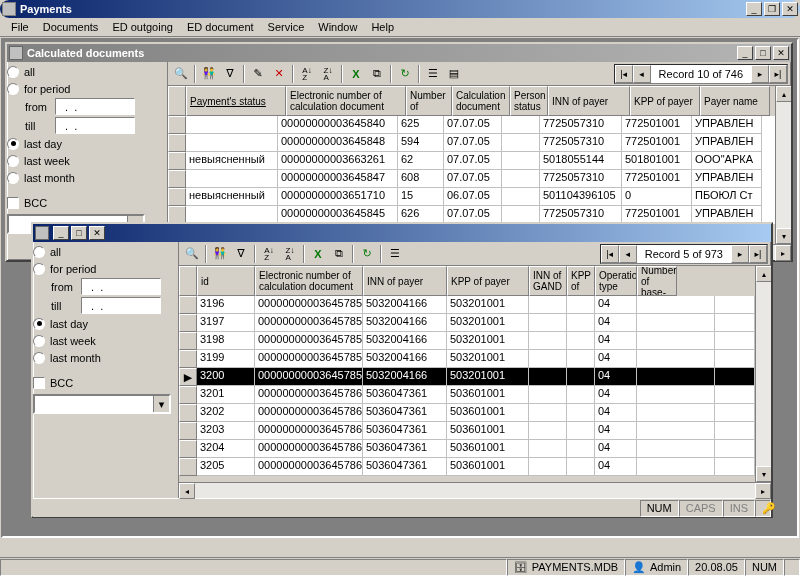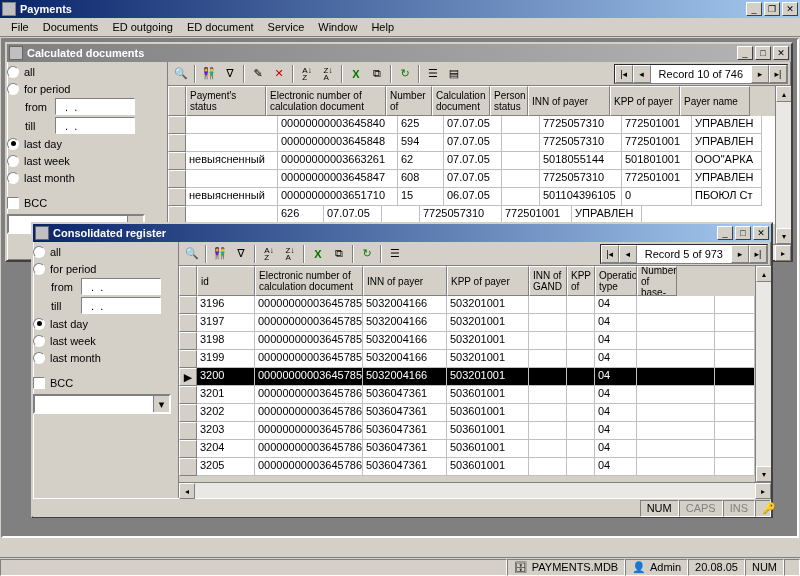--- a/index.html
+++ b/index.html
@@ -1,17 +1,17 @@
 <!DOCTYPE html>
 <html><head>
 <meta charset="utf-8">
 <style>
   * { box-sizing: border-box; font-family: Tahoma, Arial, sans-serif; font-size: 11px; }
   body { margin: 0; background: #d4d0c8; overflow: hidden; }
-  .titlebar { background: linear-gradient(to right, #0a246a, #a6caf0); color: #fff; height: 18px; display: flex; align-items: center; padding: 0 2px; }
+  .titlebar { background: linear-gradient(to right, #0a246a, #a6caf0); color: #fff; height: 18px; display: flex; align-items: center; padding: 0 2px; border-radius: 9px; }
   .titlebar .icon { width: 14px; height: 14px; background: #c0c0c0; margin-right: 4px; border: 1px solid #808080; }
   .titlebar .title { flex: 1; font-weight: bold; }
   .winbtns { display: flex; gap: 2px; }
   .winbtn { width: 16px; height: 14px; background: #d4d0c8; border: 1px solid; border-color: #fff #404040 #404040 #fff; font-size: 9px; display: flex; align-items: center; justify-content: center; cursor: pointer; color: #000; }
   .menubar { background: #d4d0c8; height: 19px; display: flex; align-items: center; padding: 0 4px; border-bottom: 1px solid #808080; }
   .menuitem { padding: 2px 7px; cursor: pointer; }
   .mdi { position: relative; background: #808080; height: 500px; border: 2px solid; border-color: #808080 #fff #fff #808080; margin: 1px; }
   .child { position: absolute; background: #d4d0c8; border: 2px solid; border-color: #d4d0c8 #404040 #404040 #d4d0c8; box-shadow: inset 1px 1px 0 #fff, inset -1px -1px 0 #808080; }
   .child-title { background: linear-gradient(to right, #0a246a, #a6caf0); color: #fff; height: 18px; display: flex; align-items: center; padding: 0 2px; }
   .child-title.inactive { background: linear-gradient(to right, #808080, #b5b5b5); }
@@ -161,21 +161,21 @@
             <div class="navbtn">◂</div>
             <div class="navlabel">Record 10 of 746</div>
             <div class="navbtn">▸</div>
             <div class="navbtn">▸|</div>
           </div>
         </div>
         <div class="gridmain">
           <div class="grid" id="calcGrid">
               <div class="hdrrow">
                 <div class="rowhdr"></div>
-                <div class="hdrcell" style="width: 80px;">Payment's status</div>
+                <div class="hdrcell" style="width: 100px; text-decoration: underline;">Payment's status</div>
                 <div class="hdrcell" style="width: 120px;">Electronic number of calculation document</div>
                 <div class="hdrcell" style="width: 46px;">Number of</div>
                 <div class="hdrcell" style="width: 58px;">Calculation document</div>
                 <div class="hdrcell" style="width: 38px;">Person status</div>
                 <div class="hdrcell" style="width: 82px;">INN of payer</div>
                 <div class="hdrcell" style="width: 70px;">KPP of payer</div>
                 <div class="hdrcell" style="width: 70px;">Payer name</div>
               </div>
               <div class="datarows">
                 <div class="datarow">
@@ -229,20 +229,21 @@
                   <div class="cell" style="width: 46px;">15</div>
                   <div class="cell" style="width: 58px;">06.07.05</div>
                   <div class="cell" style="width: 38px;"></div>
                   <div class="cell" style="width: 82px;">501104396105</div>
                   <div class="cell" style="width: 70px;">0</div>
                   <div class="cell" style="width: 70px;">ПБОЮЛ Ст</div>
                 </div>
                 <div class="datarow">
                   <div class="rowhdr"></div>
                   <div class="cell" style="width: 92px;"></div>
+                  <div class="cell" style="width: 120px;">00000000003645845</div>
                   <div class="cell" style="width: 46px;">626</div>
                   <div class="cell" style="width: 58px;">07.07.05</div>
                   <div class="cell" style="width: 38px;"></div>
                   <div class="cell" style="width: 82px;">7725057310</div>
                   <div class="cell" style="width: 70px;">772501001</div>
                   <div class="cell" style="width: 70px;">УПРАВЛЕН</div>
                 </div>
               </div>
             </div>
           <div class="vscroll">
@@ -256,21 +257,20 @@
             <div class="strack"></div>
             <div class="sbtn">▸</div>
           </div>
       </div>
     </div>
   </div>
 
   <div class="child" style="left:28px; top:182px; width:742px; height:296px;">
     <div class="child-title">
       <div class="cicon"></div>
-      <div class="title">Consolidated register</div>
       <div class="winbtns">
         <div class="winbtn">_</div>
         <div class="winbtn">□</div>
         <div class="winbtn">✕</div>
       </div>
     </div>
     <div class="body" style="height:256px;">
       <div class="sidepanel">
         <div class="radio">
             <div class="r"></div>

